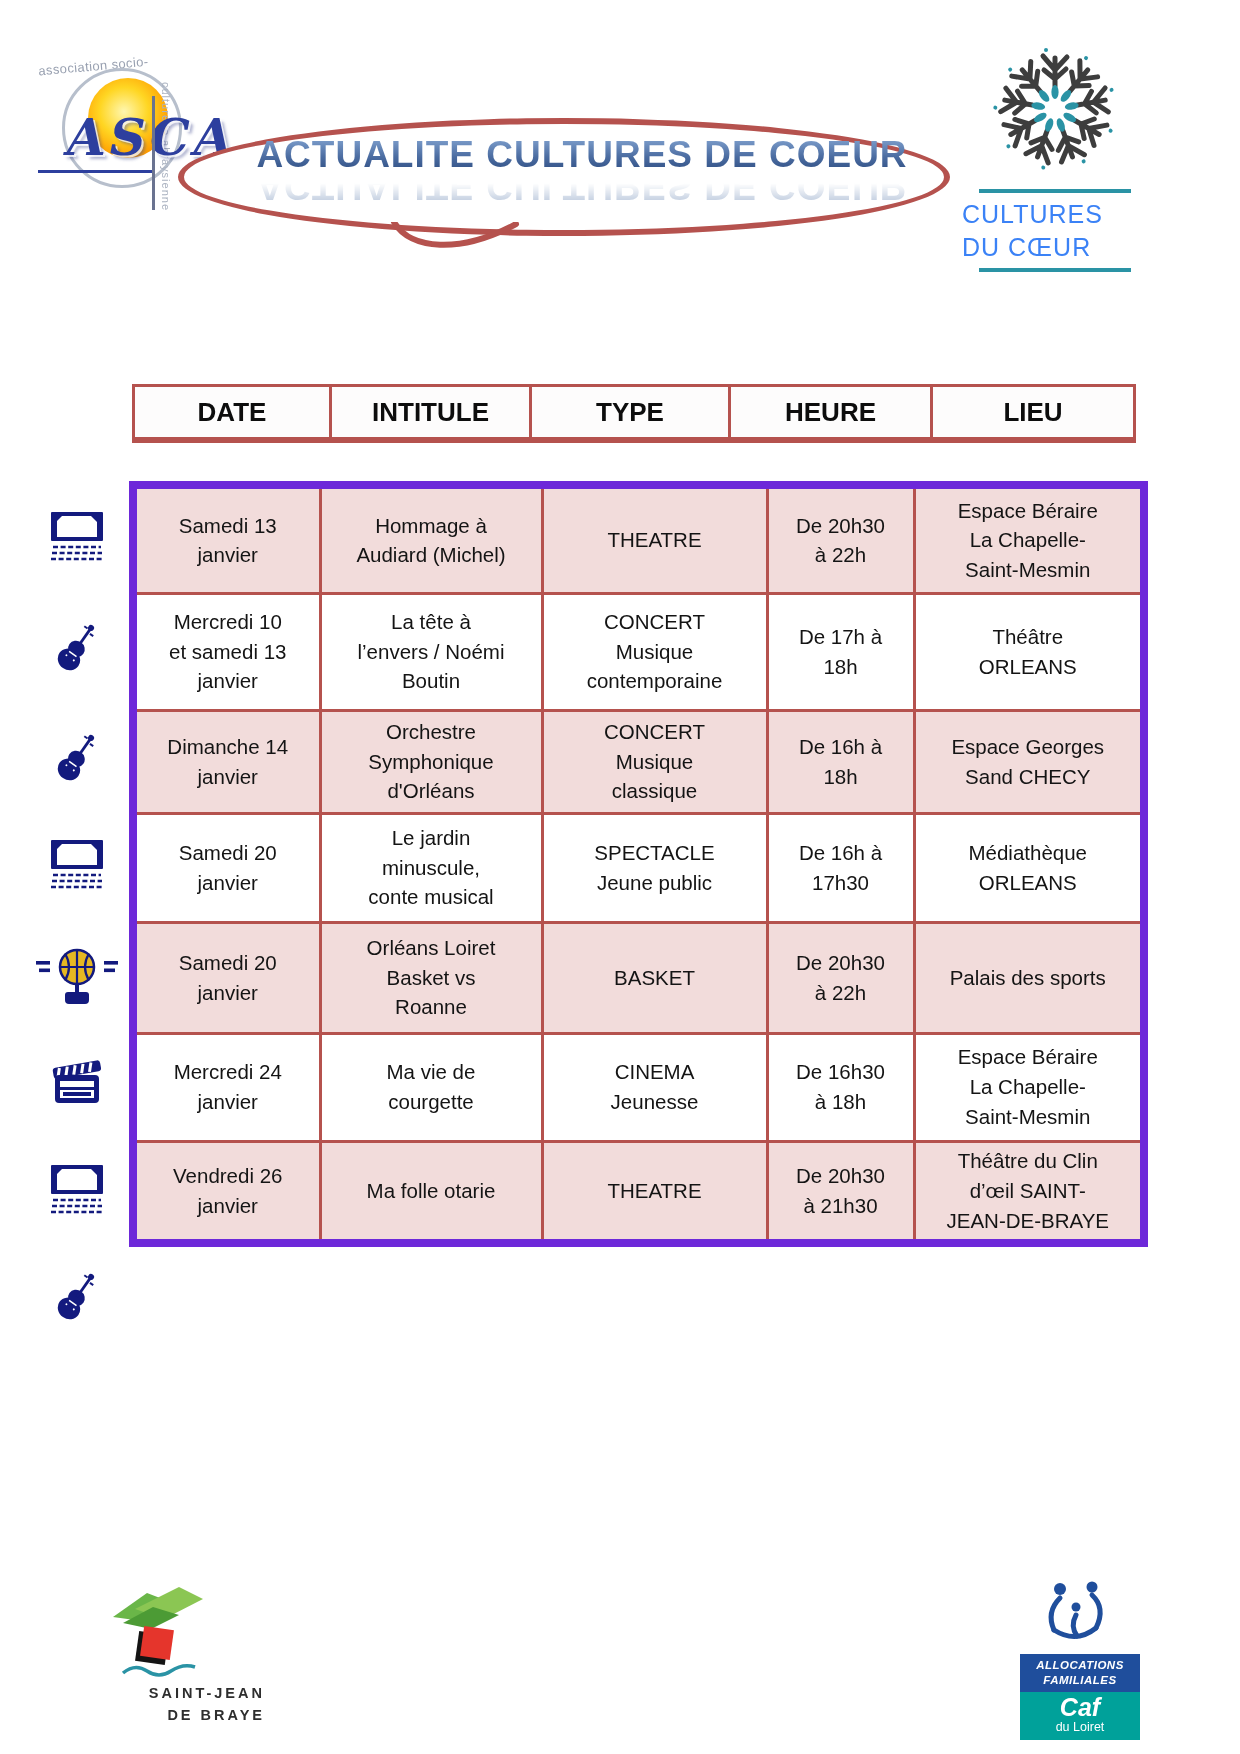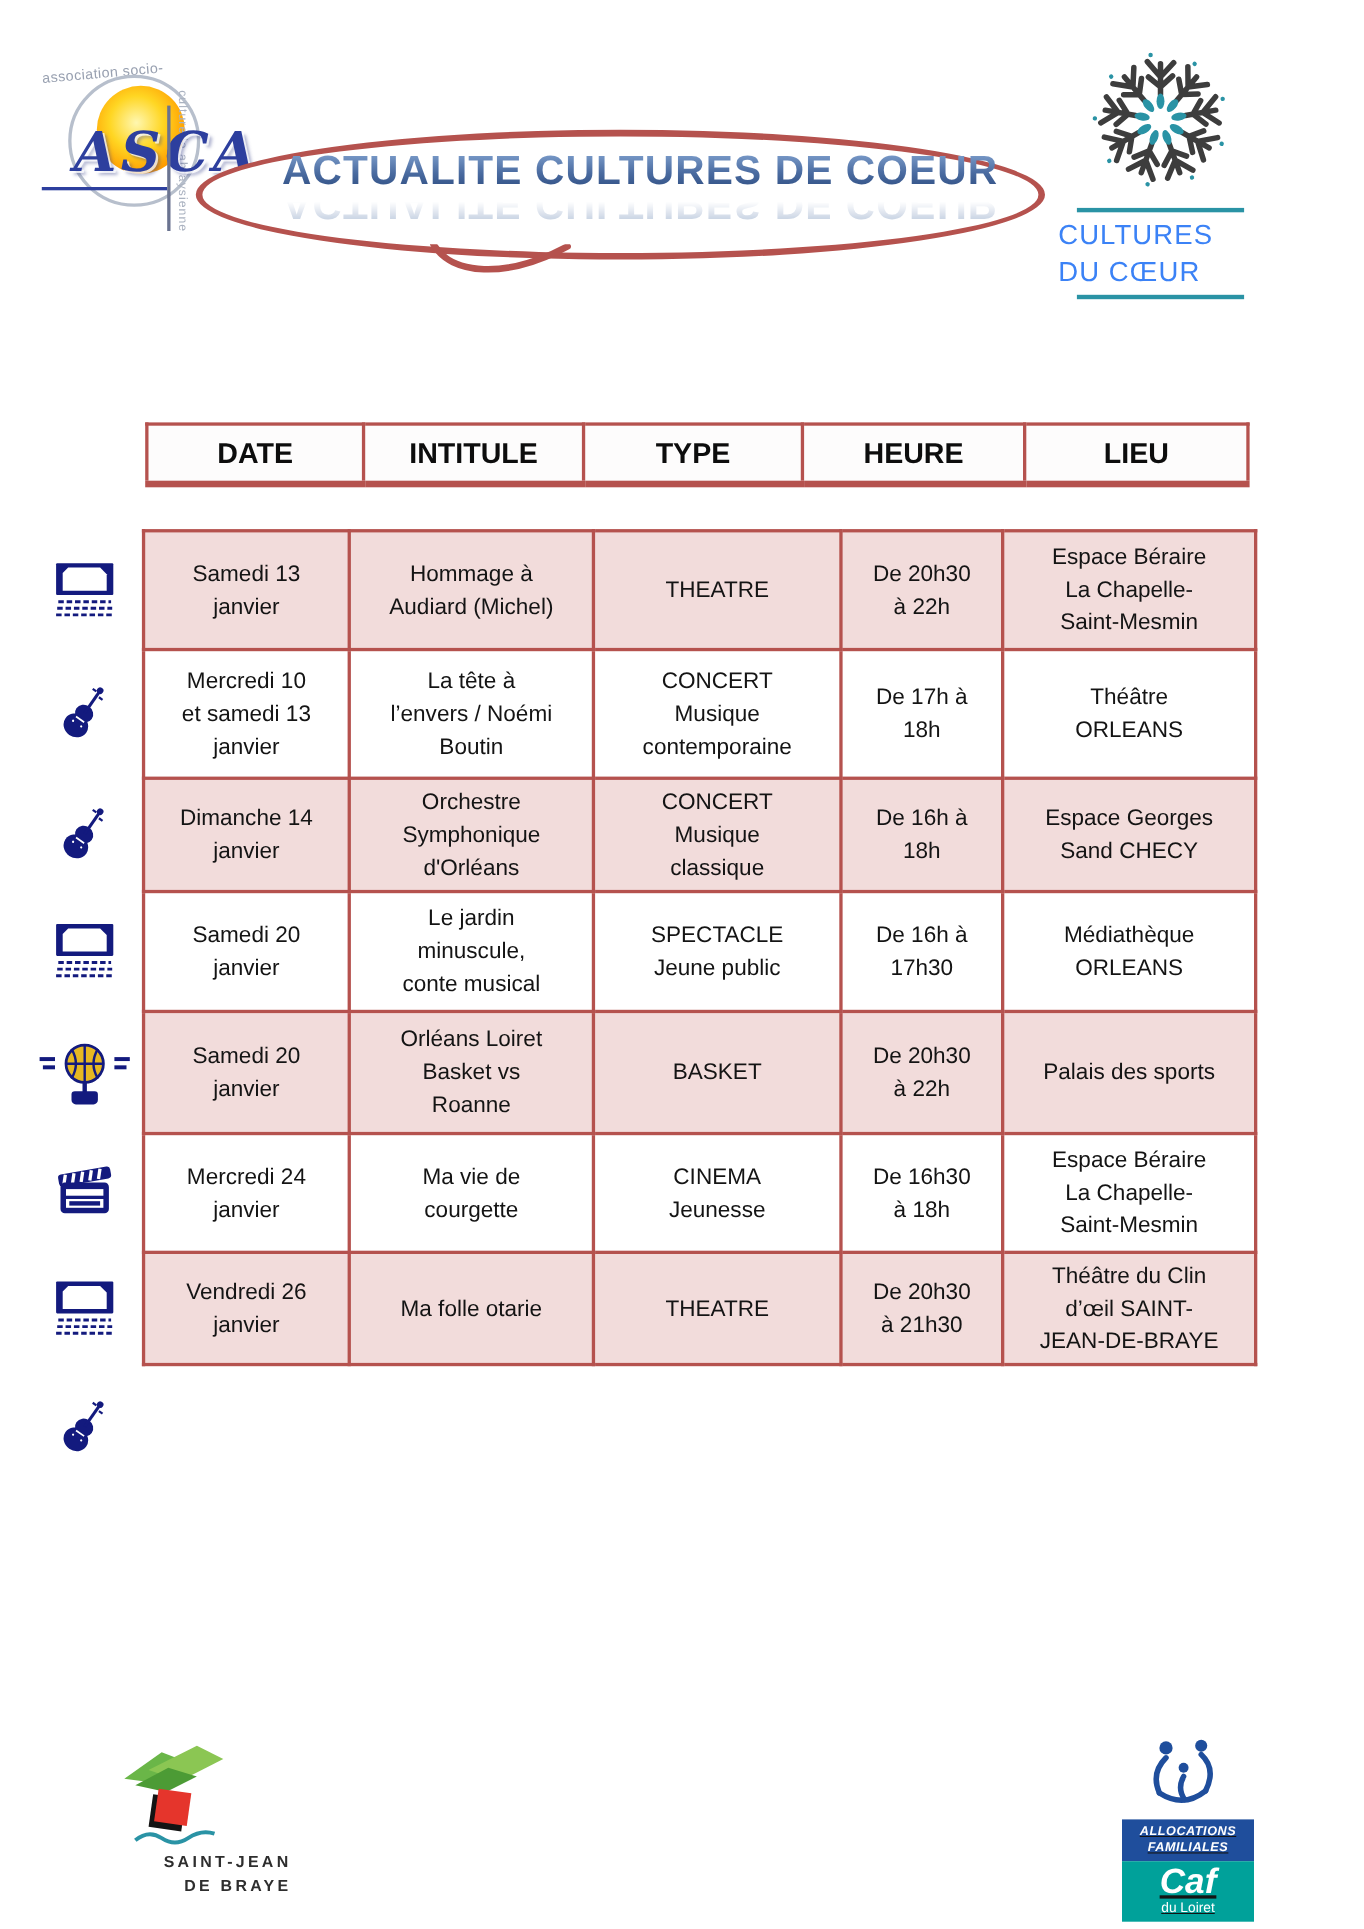--- a/index.html
+++ b/index.html
@@ -40,40 +40,40 @@
   #cdc .rule{width:152px;height:4px;background:#2a93a5;margin:5px auto;}
   .cdc-line{font-size:25px;letter-spacing:1px;line-height:1.3;}
 
   
   #header-table{position:absolute;left:132px;top:384px;width:1001px;border-collapse:collapse;table-layout:fixed;}
   #header-table td{border:3px solid #b5524e;border-bottom-width:6px;height:48px;text-align:center;
                    vertical-align:middle;font-size:26px;font-weight:bold;color:#0d0d0d;background:#fdfcfc;}
 
   
   #body-table{position:absolute;left:129px;top:481px;width:1011px;border-collapse:collapse;
-              table-layout:fixed;border:3px solid #6d28d9;}
+              table-layout:fixed;border:8px solid #6d28d9;}
   #body-table td{border:3px solid #b5524e;text-align:center;vertical-align:middle;font-size:20.5px;
                  color:#141414;white-space:pre-line;line-height:1.45;padding:2px 6px;background:#fff;}
   #body-table tr.pink td{background:#f2dcdb;}
   tr.h1{height:108px}tr.h2{height:117px}tr.h3{height:103px}tr.h4{height:109px}
   tr.h5{height:111px}tr.h6{height:108px}tr.h7{height:102px}tr.h8{height:115px}
 
   .row-icon{position:absolute;}
 
   
   #sjdb{position:absolute;left:55px;top:1583px;width:210px;text-align:right;}
   .sjdb-text{font-size:14.5px;font-weight:bold;letter-spacing:3px;color:#2e2e2e;line-height:1.5;}
 
   
-  #caf{position:absolute;left:1020px;top:1576px;width:120px;text-align:center;text-decoration:underline;}
+  #caf{position:absolute;left:1020px;top:1576px;width:120px;text-align:center;}
   .caf-figures{background:#fff;height:78px;}
   .caf-band{background:#1f4e9c;color:#fff;font-style:italic;font-size:11.5px;line-height:1.3;
             padding:4px 0;font-weight:bold;letter-spacing:.5px;}
   .caf-teal{background:#00a19a;color:#fff;padding:2px 0 6px;}
-  .caf-brand{font-size:32px;font-weight:bold;font-style:italic;line-height:1.05;}
+  .caf-brand{font-size:25px;font-weight:bold;font-style:italic;line-height:1.05;}
   .caf-sub{font-size:12.5px;}
 </style>
 </head>
 <body>
 
 <div id="page">
 
   <div id="asca">
     <div class="asca-arc">association socio-</div>
     <div class="asca-ring"></div>

